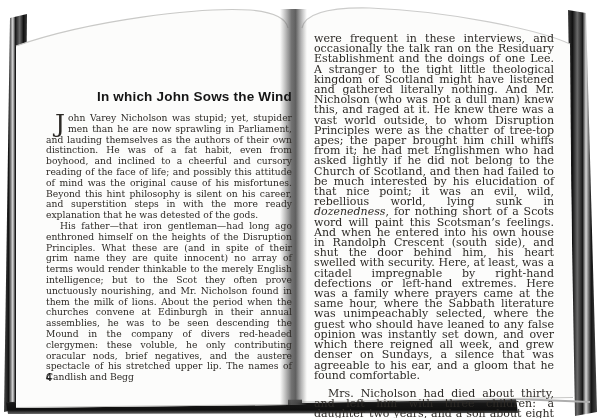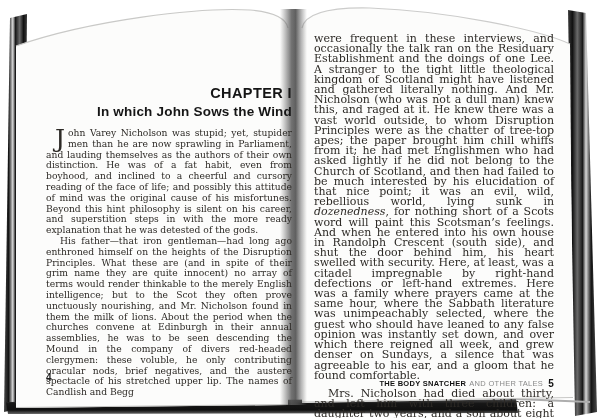--- a/index.html
+++ b/index.html
@@ -106,33 +106,29 @@
     <path d="M16 407.5 L288 404.5" stroke="#c2c2c0" stroke-width="1" fill="none"></path>
 
     <path d="M302 28 C305 14 326 7 370 8 C450 11 540 30 570 44 L573 398 L302 403 Z" fill="#fcfcfb"></path>
     <path d="M302 28 C305 14 326 7 370 8 C450 11 540 30 570 44" fill="none" stroke="#cccccb" stroke-width="1.2"></path>
     <path d="M302 402 L573 397.5" stroke="#c6c6c4" stroke-width="1" fill="none"></path>
 
     <rect x="280" y="9" width="27" height="396" fill="url(#gutter)"></rect>
   </svg>
 
   <div class="page-layer left-text">
-    <div class="chapter-label">CHAPTER I</div>
     <div class="chapter-title">In which John Sows the Wind</div>
 
     <div class="body-copy">
       <p><span class="dropcap">J</span><span>ohn Varey Nicholson was stupid; yet, stupider men than he are now sprawling in Parliament, and lauding themselves as the authors of their own distinction. He was of a fat habit, even from boyhood, and inclined to a cheerful and cursory reading of the face of life; and possibly this attitude of mind was the original cause of his misfortunes. Beyond this hint philosophy is silent on his career, and superstition steps in with the more ready explanation that he was detested of the gods.</span></p>
       <p class="indent">His father—that iron gentleman—had long ago enthroned himself on the heights of the Disruption Principles. What these are (and in spite of their grim name they are quite innocent) no array of terms would render thinkable to the merely English intelligence; but to the Scot they often prove unctuously nourishing, and Mr. Nicholson found in them the milk of lions. About the period when the churches convene at Edinburgh in their annual assemblies, he was to be seen descending the Mound in the company of divers red-headed clergymen: these voluble, he only contributing oracular nods, brief negatives, and the austere spectacle of his stretched upper lip. The names of Candlish and Begg</p>
     </div>
   </div>
   <div class="pagenum-left">4</div>
 
   <div class="page-layer right-text">
     <div class="body-copy">
       <p><span>were frequent in these interviews, and occasionally the talk ran on the Residuary Establishment and the doings of one Lee. A stranger to the tight little theological kingdom of Scotland might have listened and gathered literally nothing. And Mr. Nicholson (who was not a dull man) knew this, and raged at it. He knew there was a vast world outside, to whom Disruption Principles were as the chatter of tree-top apes; the paper brought him chill whiffs from it; he had met Englishmen who had asked lightly if he did not belong to the Church of Scotland, and then had failed to be much interested by his elucidation of that nice point; it was an evil, wild, rebellious world, lying sunk in </span><i class="it">dozenedness</i><span>, for nothing short of a Scots word will paint this Scotsman’s feelings. And when he entered into his own house in Randolph Crescent (south side), and shut the door behind him, his heart swelled with security. Here, at least, was a citadel impregnable by right-hand defections or left-hand extremes. Here was a family where prayers came at the same hour, where the Sabbath literature was unimpeachably selected, where the guest who should have leaned to any false opinion was instantly set down, and over which there reigned all week, and grew denser on Sundays, a silence that was agreeable to his ear, and a gloom that he found comfortable.</span></p>
       <p class="indent">Mrs. Nicholson had died about thirty, and left him with three children: a daughter two years, and a son about eight years younger than John; and John himself, the unlucky bearer of a name infamous in English history. The daughter, Maria, was a good girl—dutiful, pious, dull, but so easily startled that to speak to her was quite a perilous enterprise. ‘I don’t think I care to talk about that, if you please,’ she would say, and strike</p>
     </div>
   </div>
-  <div class="footer-right">
-    <span class="footer-bold">THE BODY SNATCHER</span><span class="footer-rest">AND OTHER TALES</span><span class="pagenum-right">5</span>
-  </div>
 
 </div>
 
 </body></html>

